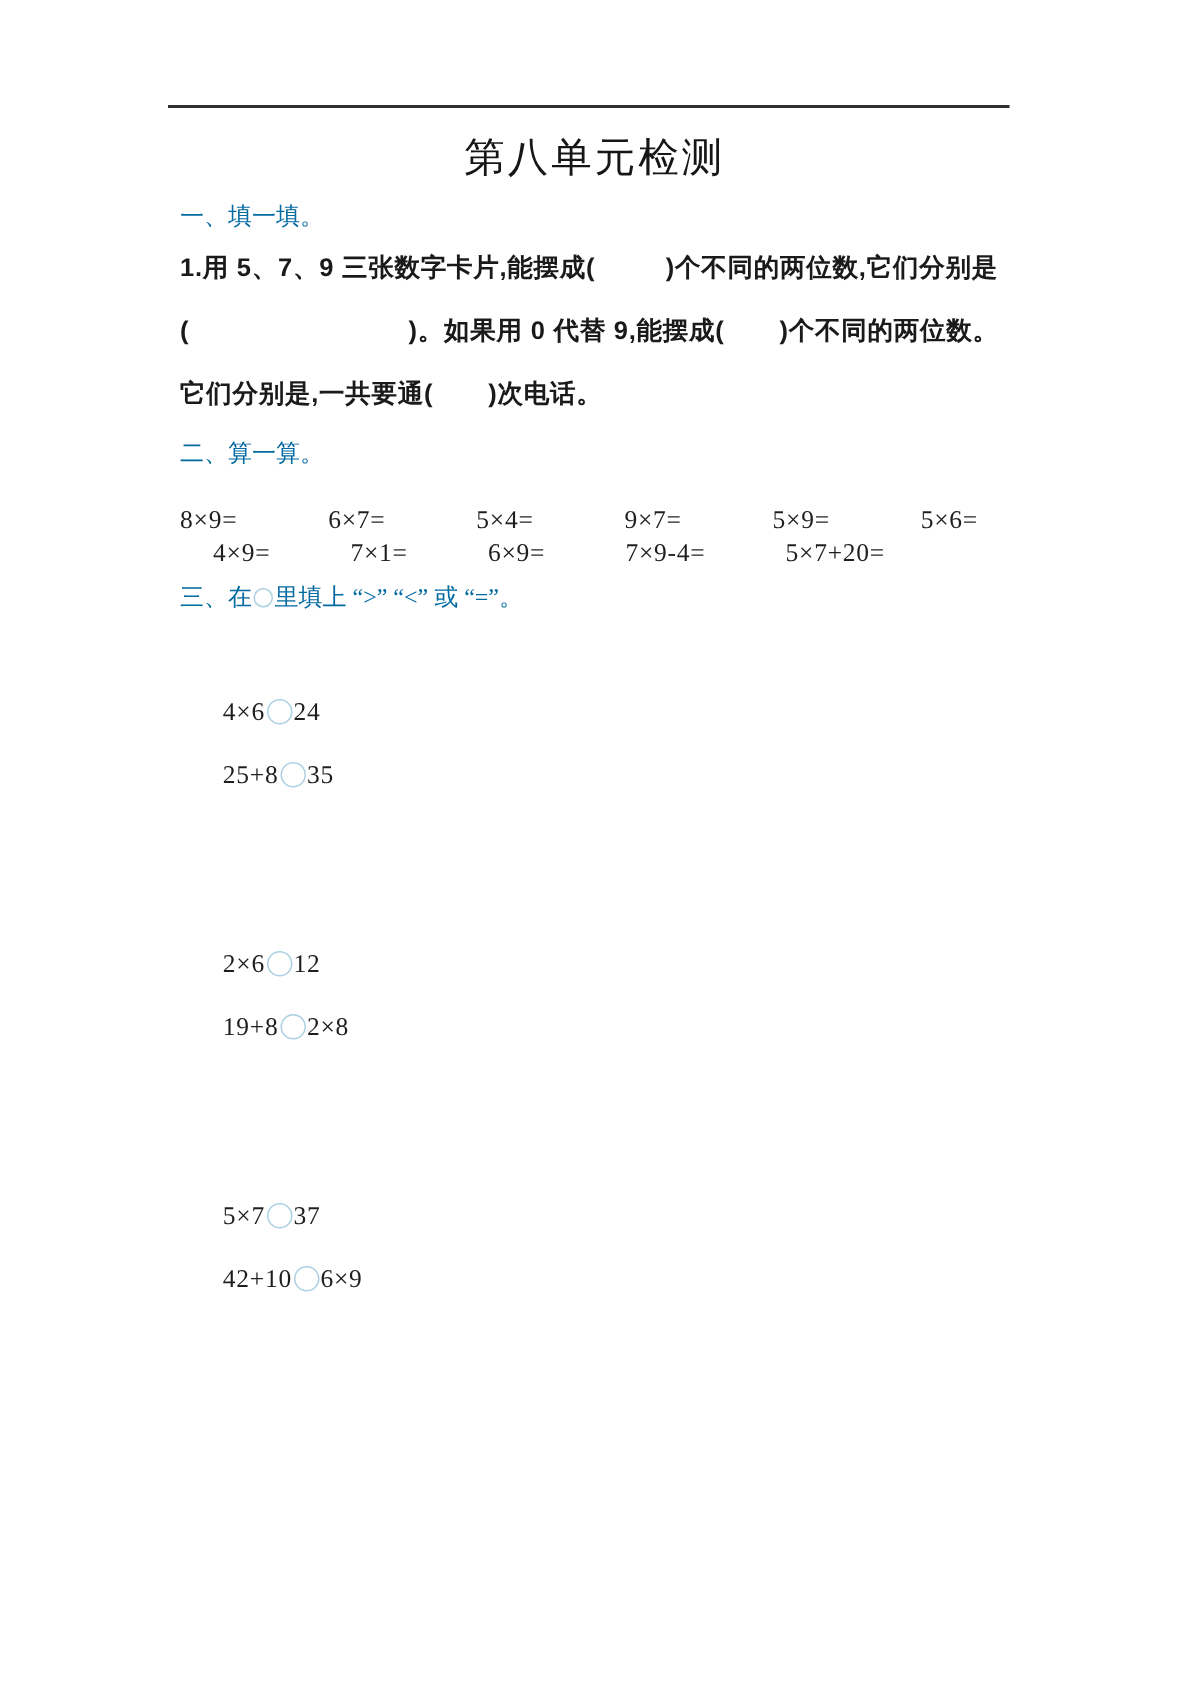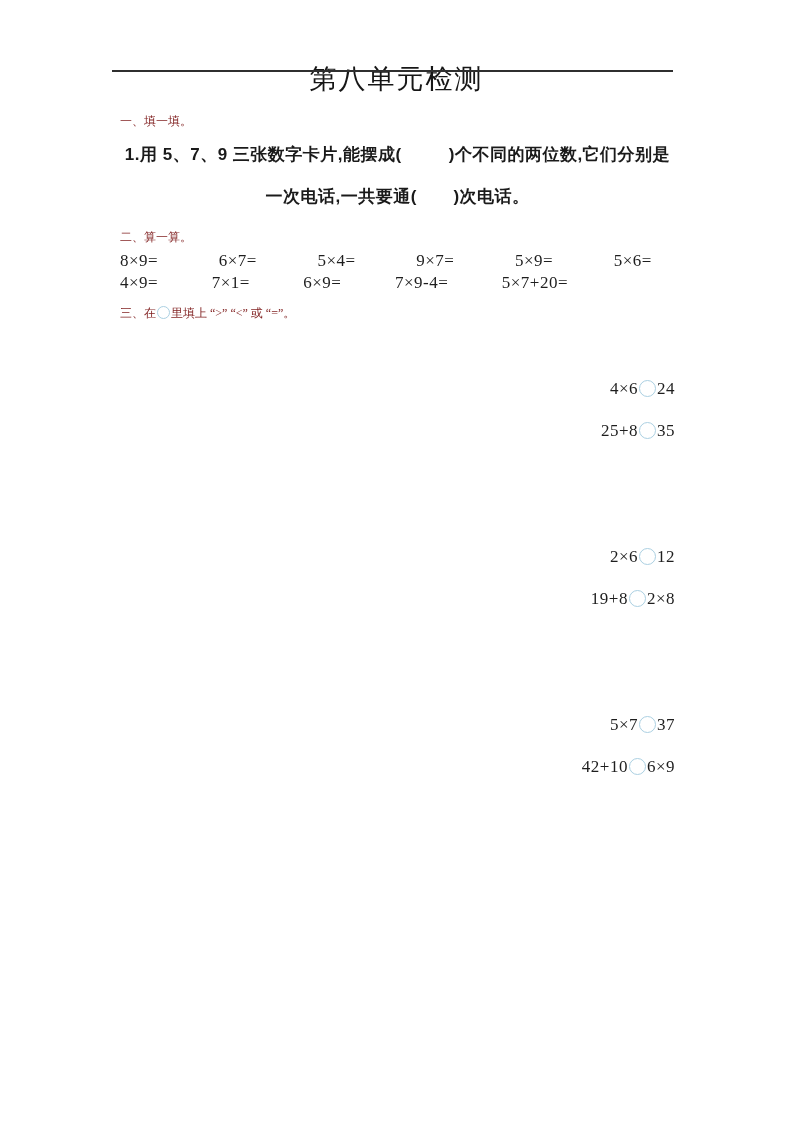--- a/index.html
+++ b/index.html
@@ -9,51 +9,50 @@
     background:#ffffff;
     color:#1e1e1e;
     overflow:hidden;
     font-family:"Liberation Serif","DejaVu Serif",serif;
   }
   .rule {
     position:absolute; left:112px; top:70px; width:561px;
     border-top:2px solid #2f2f2f;
   }
   .title {
-    margin:12px; padding-top:50px;
+    margin:0; padding-top:88px;
     text-align:center;
     font-family:"Liberation Serif","DejaVu Serif",serif;
     font-weight:400; font-size:27px; line-height:34px;
     letter-spacing:2px; color:#161616;
   }
   .content { padding:0 118px 0 120px; }
   .sec-heading {
     font-family:"Liberation Serif","DejaVu Serif",serif;
-    font-size:12px; line-height:26px; font-weight:400;
-    margin-top:6px; white-space:pre; color:#7f1d1d;
+    font-size:16px; line-height:26px; font-weight:400;
+    margin-top:6px; white-space:pre; color:#0369a1;
   }
   .sec-heading.first { margin-top:10px; }
   .qline {
     margin:0;
     font-family:"Liberation Sans","DejaVu Sans",sans-serif;
     font-weight:600; font-size:17px; line-height:42px;
-    letter-spacing:0.5px; white-space:pre; color:#1a1a1a;text-align:center;
+    letter-spacing:0.5px; white-space:pre; color:#1a1a1a;
   }
   .calc-row {
     display:flex; justify-content:space-between;
     font-family:"Liberation Serif","DejaVu Serif",serif;
     font-size:17px; line-height:22px; letter-spacing:0.5px;
   }
-  .calc-row.row1 { width:532px; margin-top:0; }
-  .calc-row.row2 { width:448px; }
+  .calc-row.row1 { width:532px; margin-top:20px; }
+  .calc-row.row2 { width:448px;margin-left:22px; }
   .cmp-row {
     font-family:"Liberation Serif","DejaVu Serif",serif;
     font-size:17px; line-height:42px; letter-spacing:0.5px;
     white-space:pre;
-    text-align:right;
   }
   .cmp-cell { display:inline-block; }
   .cmp-cell.col1 { width:118px; }
   .circ {
     display:inline-block; box-sizing:border-box;
     width:17px; height:17px;
     border:1.6px solid #abd0e2; border-radius:50%;
     background:#ffffff; vertical-align:-3px; margin:0 1px;
   }
   .circ-sm { width:13px; height:13px; vertical-align:-2px; }
@@ -62,21 +61,22 @@
 <body>
 
 <div class="page">
   <div class="rule"></div>
   <h1 class="title">第八单元检测</h1>
 
   <div class="content">
 
     <div class="sec-heading first">一、填一填。</div>
     <p class="qline">1.用 5、7、9 三张数字卡片,能摆成(         )个不同的两位数,它们分别是</p>
-    <p class="qline">一次电话,一共要通(       )次电话。</p>
+    <p class="qline">(                            )。如果用 0 代替 9,能摆成(       )个不同的两位数。</p>
+    <p class="qline">它们分别是,一共要通(       )次电话。</p>
 
     <div class="sec-heading">二、算一算。</div>
     <div class="calc-row row1">
       <span>8×9=</span>
       <span>6×7=</span>
       <span>5×4=</span>
       <span>9×7=</span>
       <span>5×9=</span>
       <span>5×6=</span>
     </div>

